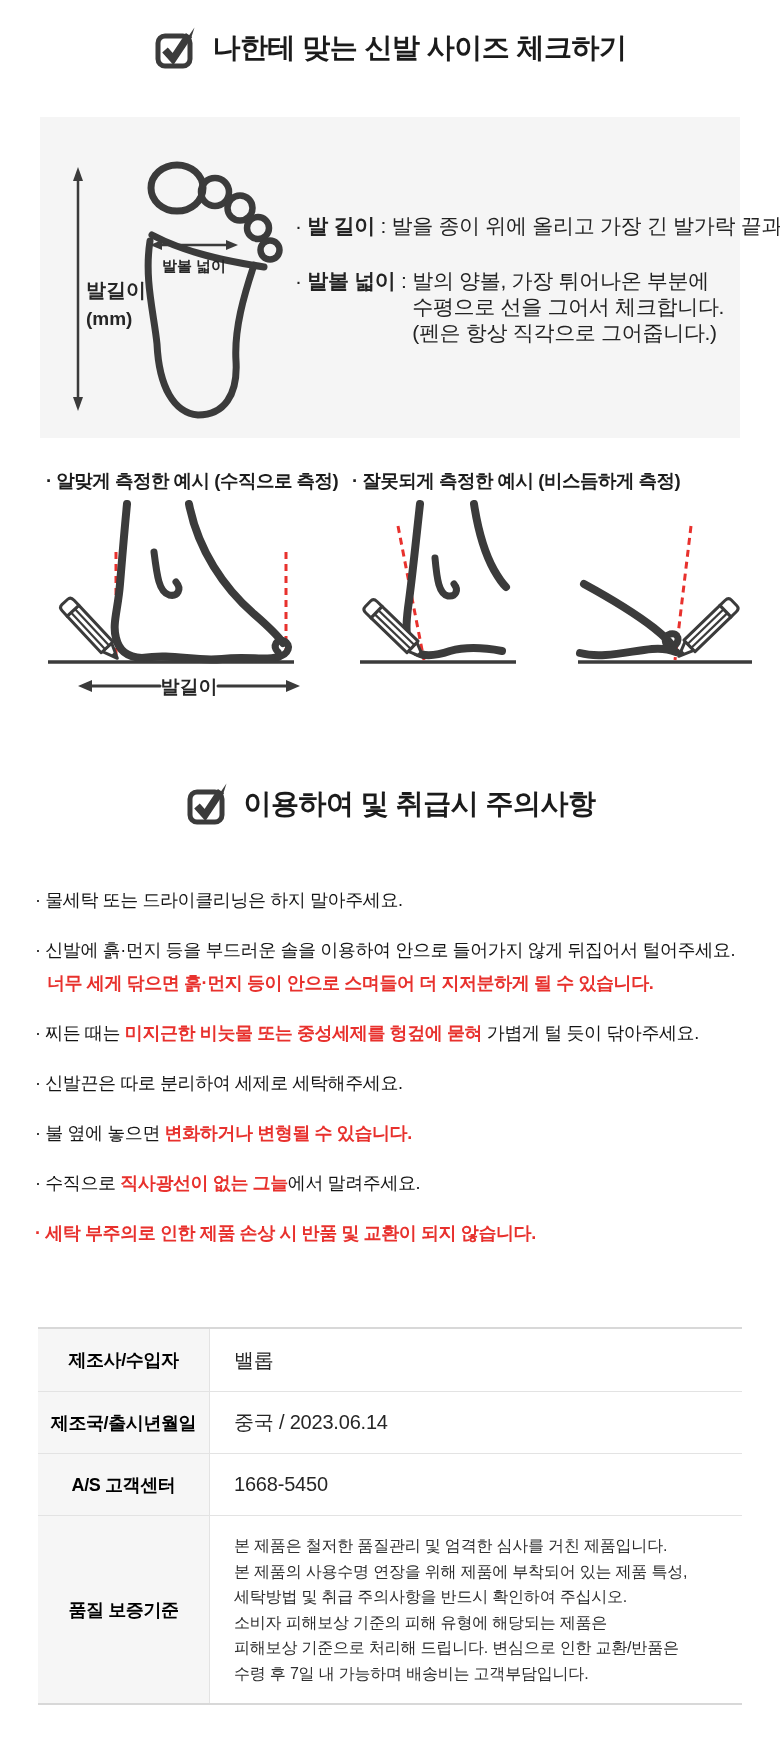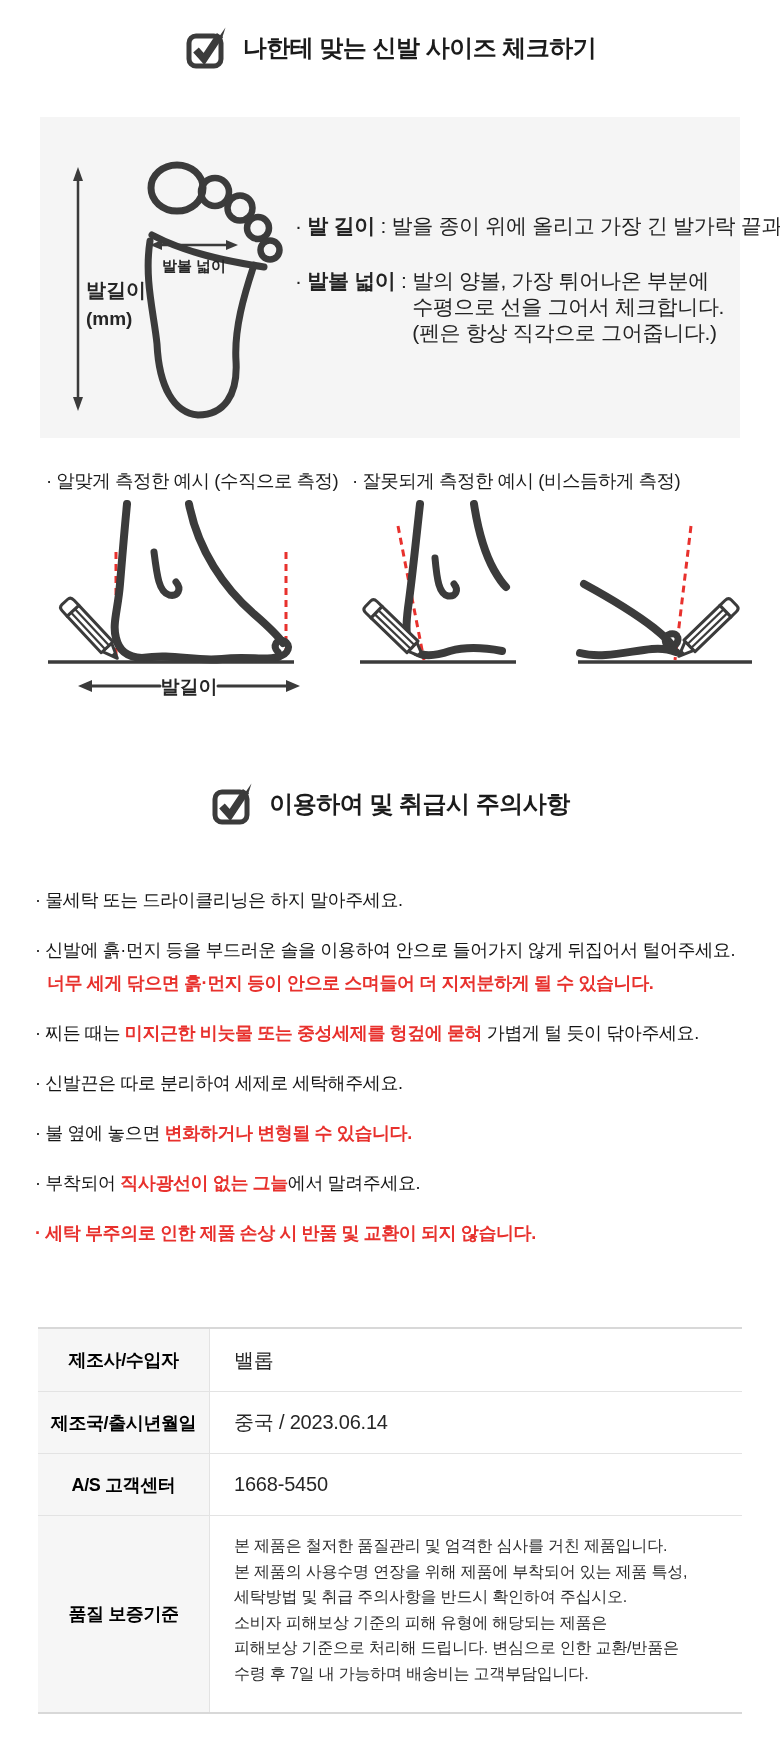--- a/index.html
+++ b/index.html
@@ -5,51 +5,51 @@
   :root{
     --red:#e8312d; --ink:#3b3b3b; --box:#f5f5f5;
     --tlb:#f6f6f6; --tb:#e3e3e3; --tob:#d8d8d8;
   }
   *{box-sizing:border-box}
   html,body{margin:0;padding:0;background:#fff}
   body{font-family:"Liberation Sans","DejaVu Sans",sans-serif;}
   .page{position:relative;width:780px;height:1763px;background:#fff;overflow:hidden;margin:0 auto;}
 
   .sec-header{position:absolute;left:0;width:100%;display:flex;align-items:center;justify-content:center;gap:13px}
-  .sec-header h2{margin:0;font-size:24px;font-weight:700;color:#1b1b1b;letter-spacing:-0.5px}
+  .sec-header h2{margin:0;font-size:28px;font-weight:700;color:#1b1b1b;letter-spacing:-0.5px}
   #header1{top:26px}
   #header2{top:782px}
   .chk svg{display:block}
 
   .graybox{position:absolute;top:117px;left:40px;width:700px;height:321px;background:var(--box);display:flex}
   .foot-diagram{flex:none;padding:12px 0 0 16px}
   .sg-bullets{flex:1;padding:96px 4px 0 4px}
   .sg-bullet{display:flex;font-size:21px;line-height:26px;color:#232323;margin-bottom:29px;letter-spacing:-0.3px}
   .sg-lead{white-space:pre}
   .sg-lead b{font-weight:700}
   .sg-lines div{white-space:nowrap}
 
-  .ex-head{position:absolute;top:468px;font-size:18.5px;font-weight:400;color:#1c1c1c;letter-spacing:-0.5px}
+  .ex-head{position:absolute;top:468px;font-size:18.5px;font-weight:700;color:#1c1c1c;letter-spacing:-0.5px}
   #ex-correct{left:46px}
   #ex-wrong{left:352px}
 
   .illus{position:absolute;top:500px}
   #illus-correct{left:26px}
   #illus-wrong{left:338px}
 
   #care-list{position:absolute;top:884px;left:35px;width:726px;margin:0;padding:0;list-style:none}
   .care-item{margin-bottom:17px}
   .care-line{font-size:18px;line-height:33px;font-weight:500;color:#151515;letter-spacing:-0.4px}
   .care-line.indent{padding-left:12px}
   .care-line .red{color:var(--red);font-weight:700}
 
   #info-table{position:absolute;top:1327px;left:38px;width:704px;display:grid;grid-template-columns:172px 1fr;border-top:2px solid var(--tob);border-bottom:2px solid var(--tob)}
   .t-label{background:var(--tlb);display:flex;align-items:center;justify-content:center;font-weight:700;font-size:18px;color:#000;border-right:1px solid var(--tb);min-height:62px;letter-spacing:-0.4px}
   .t-value{display:flex;flex-direction:column;justify-content:center;padding-left:24px;font-size:20px;color:#262626;min-height:62px;letter-spacing:-0.2px}
-  .t-value.multi{padding:17px 10px 26px 24px;font-size:16px;line-height:25.5px;justify-content:flex-start;color:#2e2e2e}
+  .t-value.multi{padding:17px 10px 17px 24px;font-size:16px;line-height:25.5px;justify-content:flex-start;color:#2e2e2e}
   .bt{border-top:1px solid var(--tb)}
 
   
   .ol{fill:none;stroke:var(--ink);stroke-linecap:round;stroke-linejoin:round}
   .w8{stroke-width:8}.w7{stroke-width:7}.w65{stroke-width:6.5}
   .w35{stroke-width:3.5;stroke-linecap:butt}.w3{stroke-width:3}.w25{stroke-width:2.5}
   .ink-f{fill:var(--ink);stroke:none}
   .rdash{stroke:var(--red);stroke-width:3;stroke-dasharray:7 5;fill:none;stroke-linecap:butt}
   .pencil{fill:#fff;stroke:var(--ink);stroke-width:3;stroke-linejoin:round}
   .pline{stroke:var(--ink);stroke-width:2.2}
@@ -198,21 +198,21 @@
       <li class="care-item">
         <div class="care-line"><span>· 찌든 때는 </span><span class="red">미지근한 비눗물 또는 중성세제를 헝겊에 묻혀</span><span> 가볍게 털 듯이 닦아주세요.</span></div>
       </li>
       <li class="care-item">
         <div class="care-line"><span>· 신발끈은 따로 분리하여 세제로 세탁해주세요.</span></div>
       </li>
       <li class="care-item">
         <div class="care-line"><span>· 불 옆에 놓으면 </span><span class="red">변화하거나 변형될 수 있습니다.</span></div>
       </li>
       <li class="care-item">
-        <div class="care-line"><span>· 부착되어 </span><span class="red">직사광선이 없는 그늘</span><span>에서 말려주세요.</span></div>
+        <div class="care-line"><span>· 수직으로 </span><span class="red">직사광선이 없는 그늘</span><span>에서 말려주세요.</span></div>
       </li>
       <li class="care-item">
         <div class="care-line"><span class="red">· 세탁 부주의로 인한 제품 손상 시 반품 및 교환이 되지 않습니다.</span></div>
       </li>
     </ul>
 
   <div id="info-table">
       <div class="t-label">제조사/수입자</div>
       <div class="t-value">밸롭</div>
       <div class="t-label bt">제조국/출시년월일</div>

